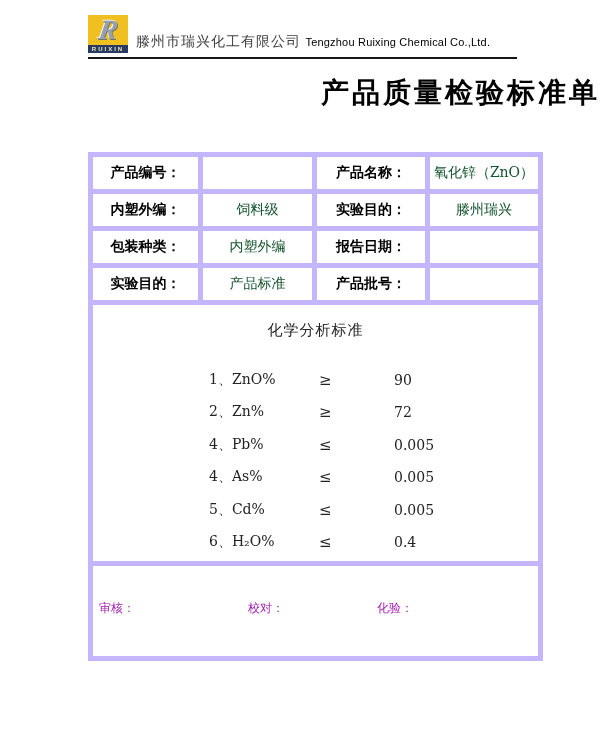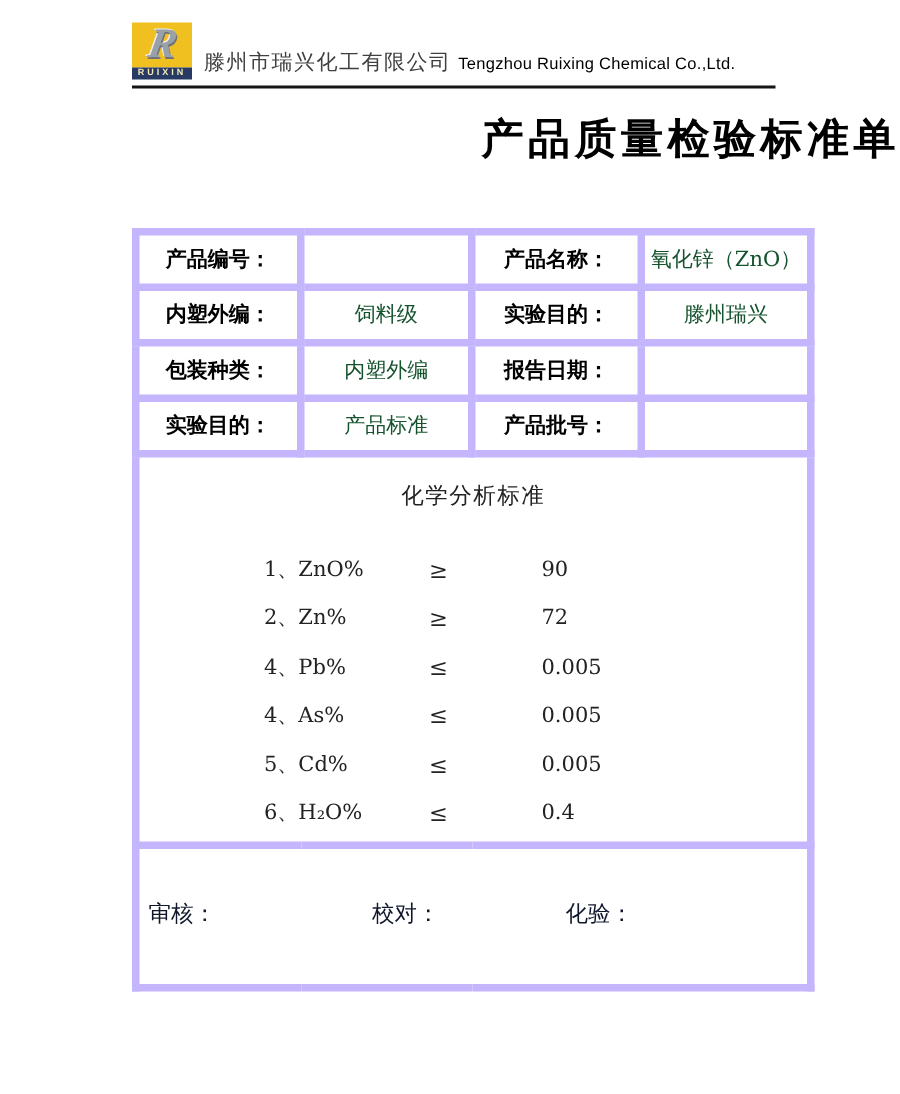--- a/index.html
+++ b/index.html
@@ -64,36 +64,36 @@
     font-family:"DejaVu Serif","Liberation Serif",serif;
   }
   
   td.analysis-cell{height:256px;vertical-align:top;}
   .analysis-heading{
     margin-top:13px;text-align:center;font-size:15px;letter-spacing:1px;color:#222;
     font-family:"DejaVu Serif","Liberation Serif",serif;
   }
   .analysis-items{margin-top:24px;}
   .analysis-row{
-    display:flex;align-items:center;height:32.5px;padding-left:83px;
+    display:flex;align-items:center;height:32.5px;padding-left:116px;
     font-family:"DejaVu Serif","Liberation Serif",serif;font-size:14px;color:#222;
   }
   .analysis-row .a-name{width:110px;}
   .analysis-row .a-op{width:75px;font-size:15px;}
   .analysis-row .a-val{}
   
   td.remarks-cell{
     height:68px;vertical-align:top;text-align:left;
     padding:2px 0 0 9px;font-size:14px;color:#222;
     font-family:"DejaVu Serif","Liberation Serif",serif;
   }
   
   td.sign-cell{height:90px;position:relative;}
   .sig{
-    position:absolute;top:34px;font-size:15px;color:#0f172a;
+    position:absolute;top:34px;font-size:12px;color:#a21caf;
     font-family:Liberation Sans, sans-serif;
   }
   .sig-review{left:6px;}
   .sig-proofread{left:155px;}
   .sig-assay{left:284px;}
 </style>
 </head>
 <body>
 
 <div class="header">

